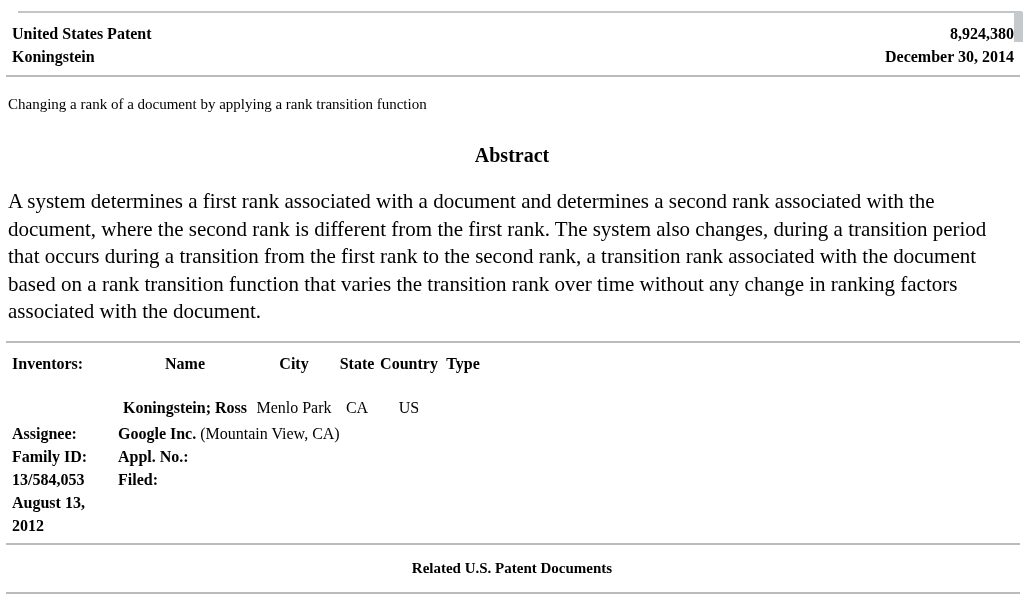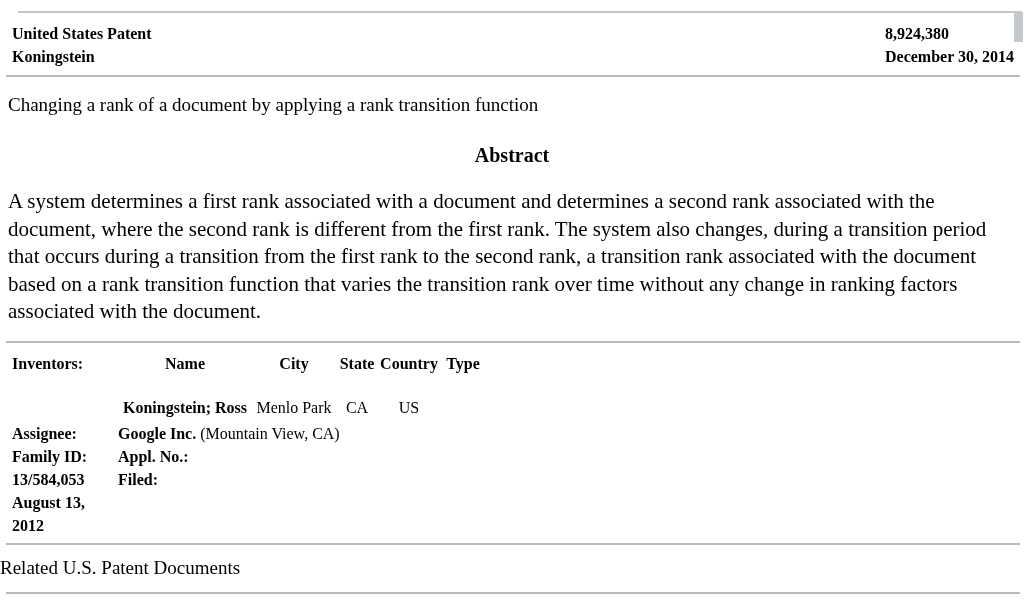--- a/index.html
+++ b/index.html
@@ -13,23 +13,23 @@
   .top-hr { margin: 11px 2px 0 18px; border-top-color: #c3c6c9; }
   .scroll-thumb {
     position: absolute; top: 12px; right: 1px;
     width: 9px; height: 30px; background: #c6c9cb;
   }
   .doc-header {
     display: flex; justify-content: space-between;
     margin: 9px 10px 0 12px;
     font-size: 16px; font-weight: bold; line-height: 23px;
   }
-  .doc-header-right { text-align: left; }
+  .doc-header-right { text-align: right; }
   .invention-title {
-    font-size: 19px; font-weight: normal; line-height: 27px;
+    font-size: 15px; font-weight: normal; line-height: 27px;
     margin: 14px 10px 0 8px;
   }
   .hr2 { margin-top: 7px; }
   .abstract-heading {
     text-align: center; font-size: 20px; font-weight: bold;
     line-height: 26px; margin: 24px 0 0 0;
   }
   .abstract-text {
     font-size: 21px; line-height: 27.5px;
     margin: 20px 8px 0 8px;
@@ -51,21 +51,21 @@
   }
   table.applicant-table td { text-align: center; line-height: 23px; padding: 0; }
   .col-name { width: 134px; }
   .col-city { width: 84px; }
   .col-state { width: 42px; }
   .col-country { width: 62px; }
   .col-type { width: 46px; }
   td.cell-name { font-weight: bold; }
   .hr4 { margin-top: 6px; }
   .related-heading {
-    text-align: left; font-size: 19px; font-weight: normal;
+    text-align: center; font-size: 15px; font-weight: bold;
     line-height: 26px; margin: 10px 0 0 0;
   }
   .hr5 { margin-top: 11px; }
 </style>
 </head>
 <body>
 
 <div class="page">
 
   <div class="hr top-hr"></div>

